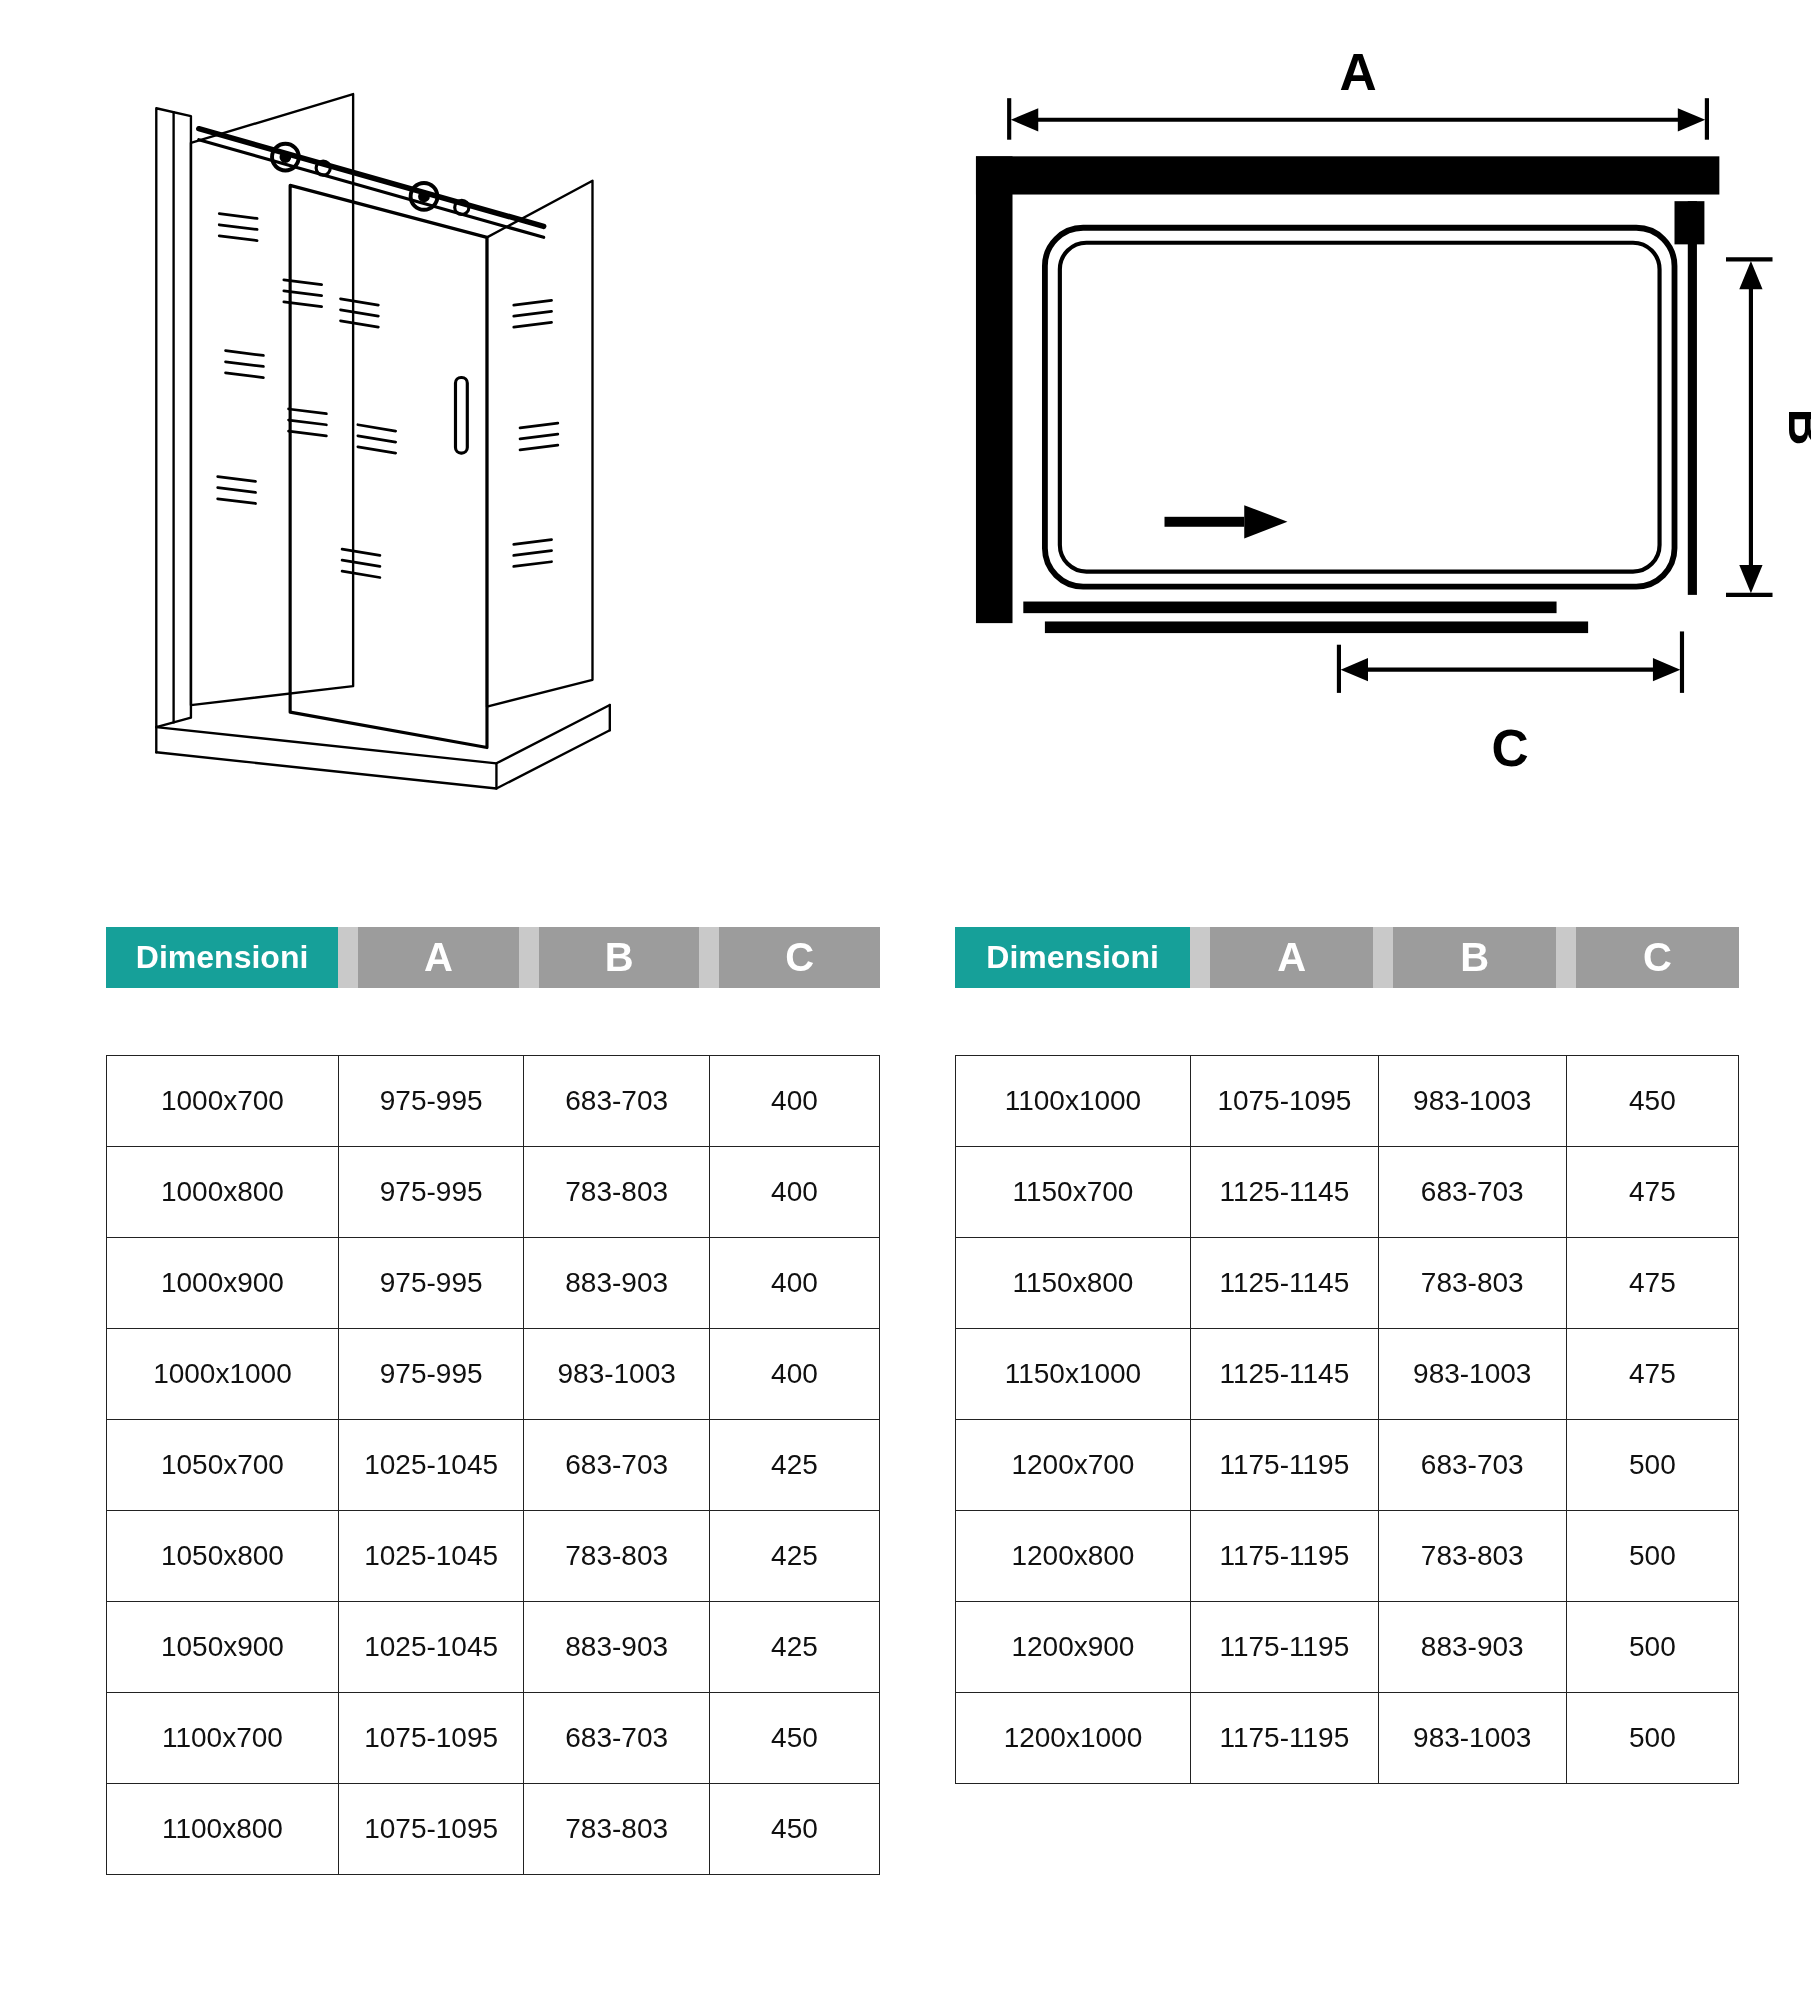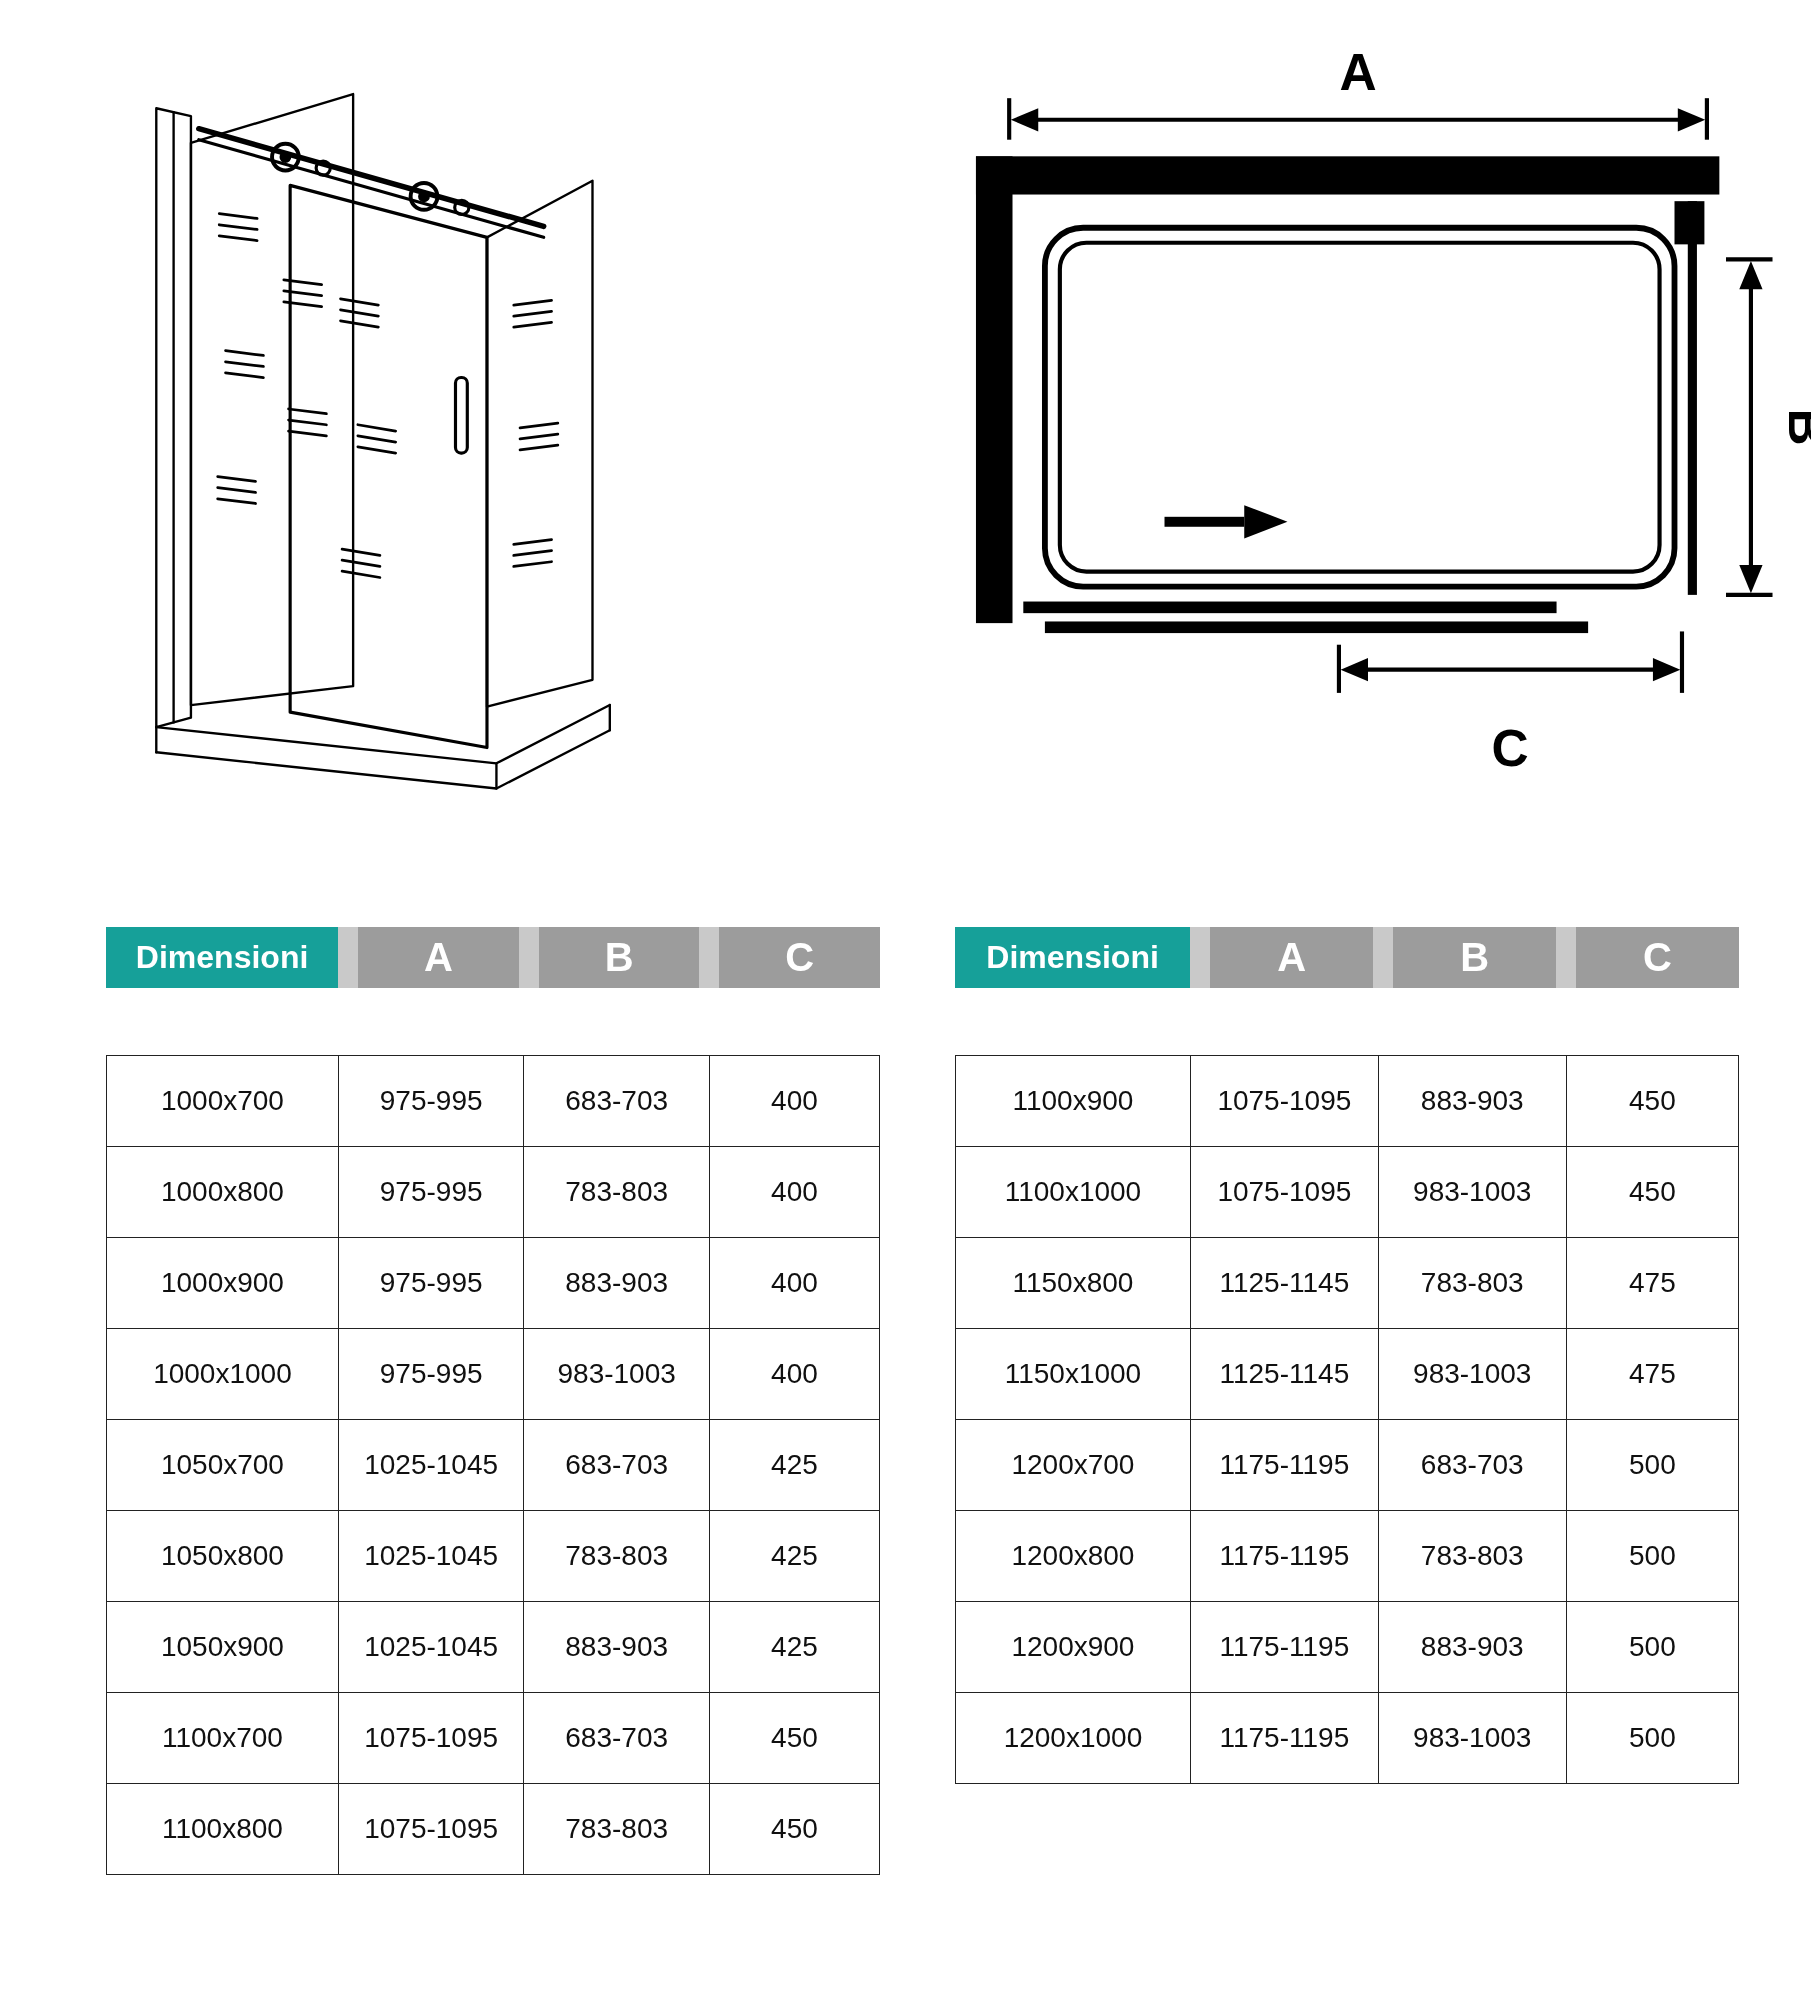--- a/index.html
+++ b/index.html
@@ -268,34 +268,34 @@
     </div>
     <table class="tbl">
       <colgroup>
           <col class="c-dim">
           <col class="c-a">
           <col class="c-b">
           <col class="c-c">
         </colgroup>
       <tbody>
 
-          <tr>
-            <td>1100x900</td>
-            <td>1075-1095</td>
-            <td>883-903</td>
-            <td>450</td>
-          </tr>
 
           <tr>
             <td>1100x1000</td>
             <td>1075-1095</td>
             <td>983-1003</td>
             <td>450</td>
           </tr>
 
+          <tr>
+            <td>1150x700</td>
+            <td>1125-1145</td>
+            <td>683-703</td>
+            <td>475</td>
+          </tr>
 
           <tr>
             <td>1150x800</td>
             <td>1125-1145</td>
             <td>783-803</td>
             <td>475</td>
           </tr>
 
 
           <tr>

